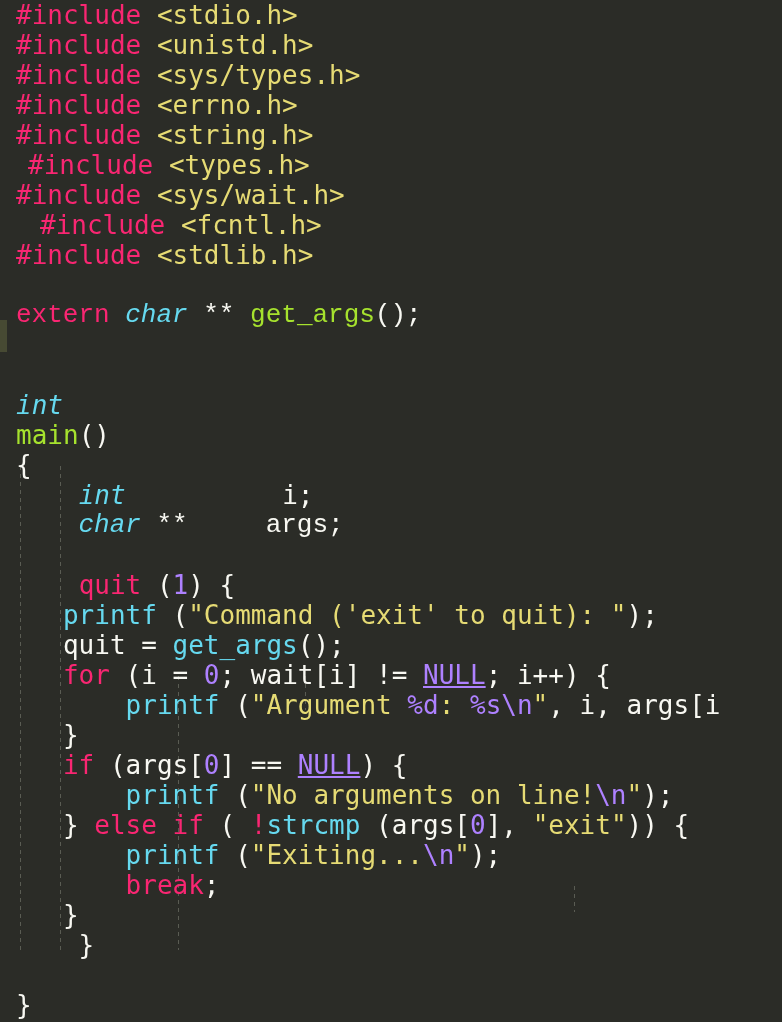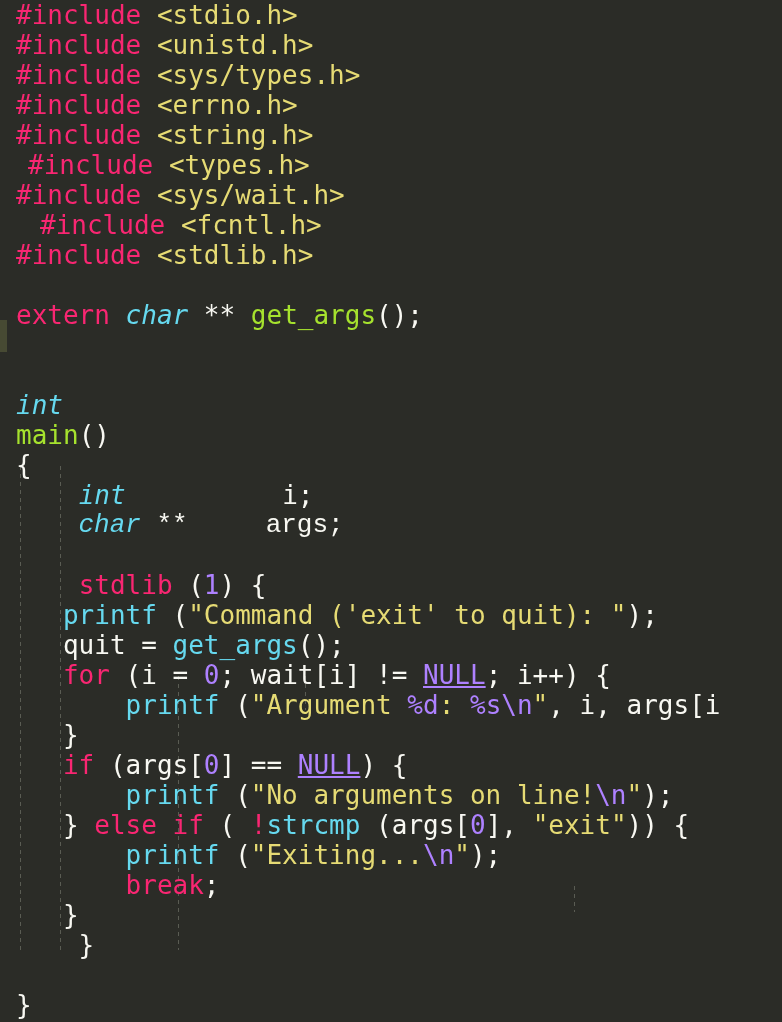--- a/index.html
+++ b/index.html
@@ -84,30 +84,30 @@
       <div class="line" style="position: absolute; left: 0px; top: 0px;"><span class="t-pre">#include</span><span class="t-plain"> </span><span class="t-hdr">&lt;stdio.h&gt;</span></div>
       <div class="line" style="position: absolute; left: 0px; top: 30px;"><span class="t-pre">#include</span><span class="t-plain"> </span><span class="t-hdr">&lt;unistd.h&gt;</span></div>
       <div class="line" style="position: absolute; left: 0px; top: 60px;"><span class="t-pre">#include</span><span class="t-plain"> </span><span class="t-hdr">&lt;sys/types.h&gt;</span></div>
       <div class="line" style="position: absolute; left: 0px; top: 90px;"><span class="t-pre">#include</span><span class="t-plain"> </span><span class="t-hdr">&lt;errno.h&gt;</span></div>
       <div class="line" style="position: absolute; left: 0px; top: 120px;"><span class="t-pre">#include</span><span class="t-plain"> </span><span class="t-hdr">&lt;string.h&gt;</span></div>
       <div class="line" style="position: absolute; left: 12px; top: 150px;"><span class="t-pre">#include</span><span class="t-plain"> </span><span class="t-hdr">&lt;types.h&gt;</span></div>
       <div class="line" style="position: absolute; left: 0px; top: 180px;"><span class="t-pre">#include</span><span class="t-plain"> </span><span class="t-hdr">&lt;sys/wait.h&gt;</span></div>
       <div class="line" style="position: absolute; left: 0px; top: 210px; margin-left: 24px;"><span class="t-pre">#include</span><span class="t-plain"> </span><span class="t-hdr">&lt;fcntl.h&gt;</span></div>
       <div class="line" style="position: absolute; left: 0px; top: 240px;"><span class="t-pre">#include</span><span class="t-plain"> </span><span class="t-hdr">&lt;stdlib.h&gt;</span></div>
       <div class="line" style="position: absolute; left: 0px; top: 270px;">&nbsp;</div>
-      <div class="line" style="position: absolute; left: 0px; top: 300px;"><span class="t-kw">extern</span><span class="t-plain"> </span><span class="t-type">char</span><span class="t-plain"> ** </span><span class="t-fn">get_args</span><span class="t-plain">();</span></div>
+      <div class="line" style="position: absolute; left: 0px; top: 300px; font-family: Liberation Mono, monospace;"><span class="t-kw">extern</span><span class="t-plain"> </span><span class="t-type">char</span><span class="t-plain"> ** </span><span class="t-fn">get_args</span><span class="t-plain">();</span></div>
       <div class="line" style="position: absolute; left: 0px; top: 330px;">&nbsp;</div>
       <div class="line" style="position: absolute; left: 0px; top: 360px;">&nbsp;</div>
       <div class="line" style="position: absolute; left: 0px; top: 390px;"><span class="t-type">int</span></div>
       <div class="line" style="position: absolute; left: 0px; top: 420px;"><span class="t-fn">main</span><span class="t-plain">()</span></div>
       <div class="line" style="position: absolute; left: 0px; top: 450px;"><span class="t-plain">{</span></div>
       <div class="line" style="position: absolute; left: 0px; top: 480px;"><span class="t-plain">    </span><span class="t-type">int</span><span class="t-plain">          i;</span></div>
       <div class="line" style="position: absolute; left: 0px; top: 510px; font-family: Liberation Mono, monospace;"><span class="t-plain">    </span><span class="t-type">char</span><span class="t-plain"> **     args;</span></div>
       <div class="line" style="position: absolute; left: 0px; top: 540px;">&nbsp;</div>
-      <div class="line" style="position: absolute; left: 0px; top: 570px;"><span class="t-plain">    </span><span class="t-kw">stdlib</span><span class="t-plain"> (</span><span class="t-num">1</span><span class="t-plain">) {</span></div>
+      <div class="line" style="position: absolute; left: 0px; top: 570px;"><span class="t-plain">    </span><span class="t-kw">quit</span><span class="t-plain"> (</span><span class="t-num">1</span><span class="t-plain">) {</span></div>
       <div class="line" style="position: absolute; left: 0px; top: 600px;"><span class="t-plain">   </span><span class="t-call">printf</span><span class="t-plain"> (</span><span class="t-str">"Command ('exit' to quit): "</span><span class="t-plain">);</span></div>
       <div class="line" style="position: absolute; left: 0px; top: 630px;"><span class="t-plain">   quit = </span><span class="t-call">get_args</span><span class="t-plain">();</span></div>
       <div class="line" style="position: absolute; left: 0px; top: 660px;"><span class="t-plain">   </span><span class="t-kw">for</span><span class="t-plain"> (i = </span><span class="t-num">0</span><span class="t-plain">; wait[i] != </span><span class="t-const">NULL</span><span class="t-plain">; i++) {</span></div>
       <div class="line" style="position: absolute; left: 0px; top: 690px;"><span class="t-plain">       </span><span class="t-call">printf</span><span class="t-plain"> (</span><span class="t-str">"Argument </span><span class="t-esc">%d</span><span class="t-str">: </span><span class="t-esc">%s</span><span class="t-esc">\n</span><span class="t-str">"</span><span class="t-plain">, i, args[i]);</span></div>
       <div class="line" style="position: absolute; left: 0px; top: 720px;"><span class="t-plain">   }</span></div>
       <div class="line" style="position: absolute; left: 0px; top: 750px;"><span class="t-plain">   </span><span class="t-kw">if</span><span class="t-plain"> (args[</span><span class="t-num">0</span><span class="t-plain">] == </span><span class="t-const">NULL</span><span class="t-plain">) {</span></div>
       <div class="line" style="position: absolute; left: 0px; top: 780px;"><span class="t-plain">       </span><span class="t-call">printf</span><span class="t-plain"> (</span><span class="t-str">"No arguments on line!</span><span class="t-esc">\n</span><span class="t-str">"</span><span class="t-plain">);</span></div>
       <div class="line" style="position: absolute; left: 0px; top: 810px;"><span class="t-plain">   } </span><span class="t-kw">else</span><span class="t-plain"> </span><span class="t-kw">if</span><span class="t-plain"> ( </span><span class="t-op">!</span><span class="t-call">strcmp</span><span class="t-plain"> (args[</span><span class="t-num">0</span><span class="t-plain">], </span><span class="t-str">"exit"</span><span class="t-plain">)) {</span></div>
       <div class="line" style="position: absolute; left: 0px; top: 840px;"><span class="t-plain">       </span><span class="t-call">printf</span><span class="t-plain"> (</span><span class="t-str">"Exiting...</span><span class="t-esc">\n</span><span class="t-str">"</span><span class="t-plain">);</span></div>
       <div class="line" style="position: absolute; left: 0px; top: 870px;"><span class="t-plain">       </span><span class="t-kw">break</span><span class="t-plain">;</span></div>

